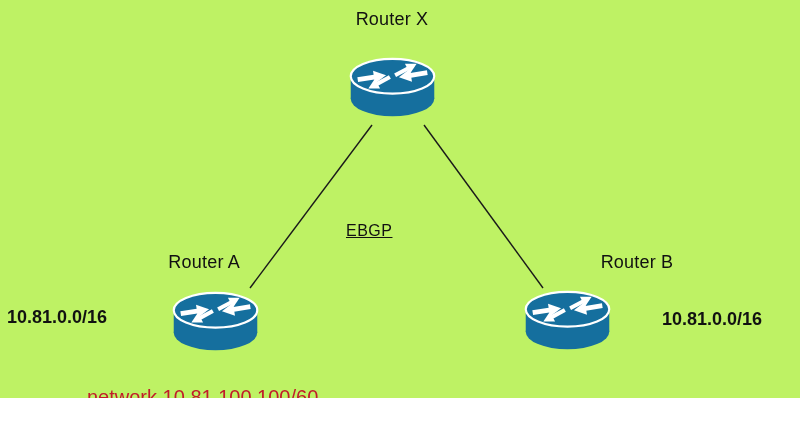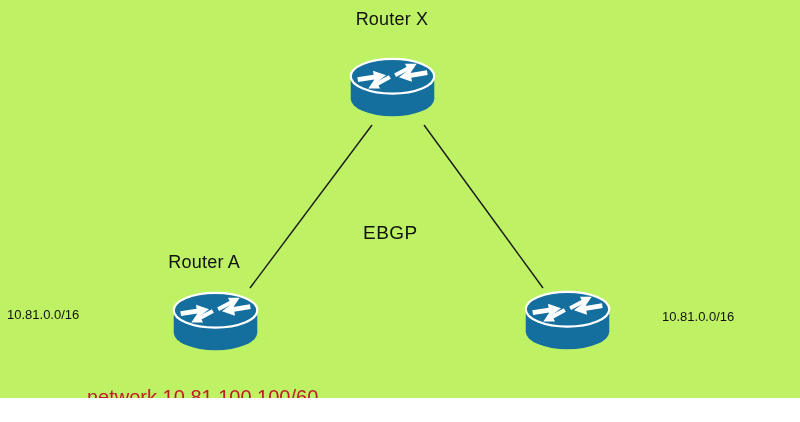--- a/index.html
+++ b/index.html
@@ -35,32 +35,34 @@
   .router-icon {
     position: absolute;
     width: 87px;
     height: 63px;
   }
   .icon-router-x { left: 349px; top: 56px; }
   .icon-router-a { left: 172px; top: 290px; }
   .icon-router-b { left: 524px; top: 289px; }
   .net-label {
     position: absolute;
-    font-size: 13px;
+    font-size: 18px;
     white-space: nowrap;
+    font-weight: bold;
   }
   .net-a { left: 7px; top: 307px; }
   .net-b { left: 662px; top: 309px; }
   .edge-label {
     position: absolute;
-    left: 363px;
+    left: 346px;
     top: 222px;
-    font-size: 19px;
+    font-size: 16px;
     letter-spacing: 0.5px;
     white-space: nowrap;
+    text-decoration: underline;
   }
   .annotation {
     position: absolute;
     left: 87px;
     top: 386px;
     font-size: 20px;
     white-space: nowrap;
   }
   .defs-holder { position: absolute; width: 0; height: 0; overflow: hidden; }
 </style>
@@ -98,20 +100,21 @@
   </svg>
 
   <div class="edge-label">EBGP</div>
 
   <div class="node-label label-router-a">Router A</div>
   <svg class="router-icon icon-router-a" viewBox="0 0 100 72">
     <use href="#router-symbol" fill="#156F9E"></use>
   </svg>
   <div class="net-label net-a">10.81.0.0/16</div>
 
+  <div class="node-label label-router-b">Router B</div>
   <svg class="router-icon icon-router-b" viewBox="0 0 100 72">
     <use href="#router-symbol" fill="#156F9E"></use>
   </svg>
   <div class="net-label net-b">10.81.0.0/16</div>
 
   <div class="annotation" style="color: rgb(193, 27, 43);">network 10.81.100.100/60</div>
 
 </div>
 
 </body></html>

